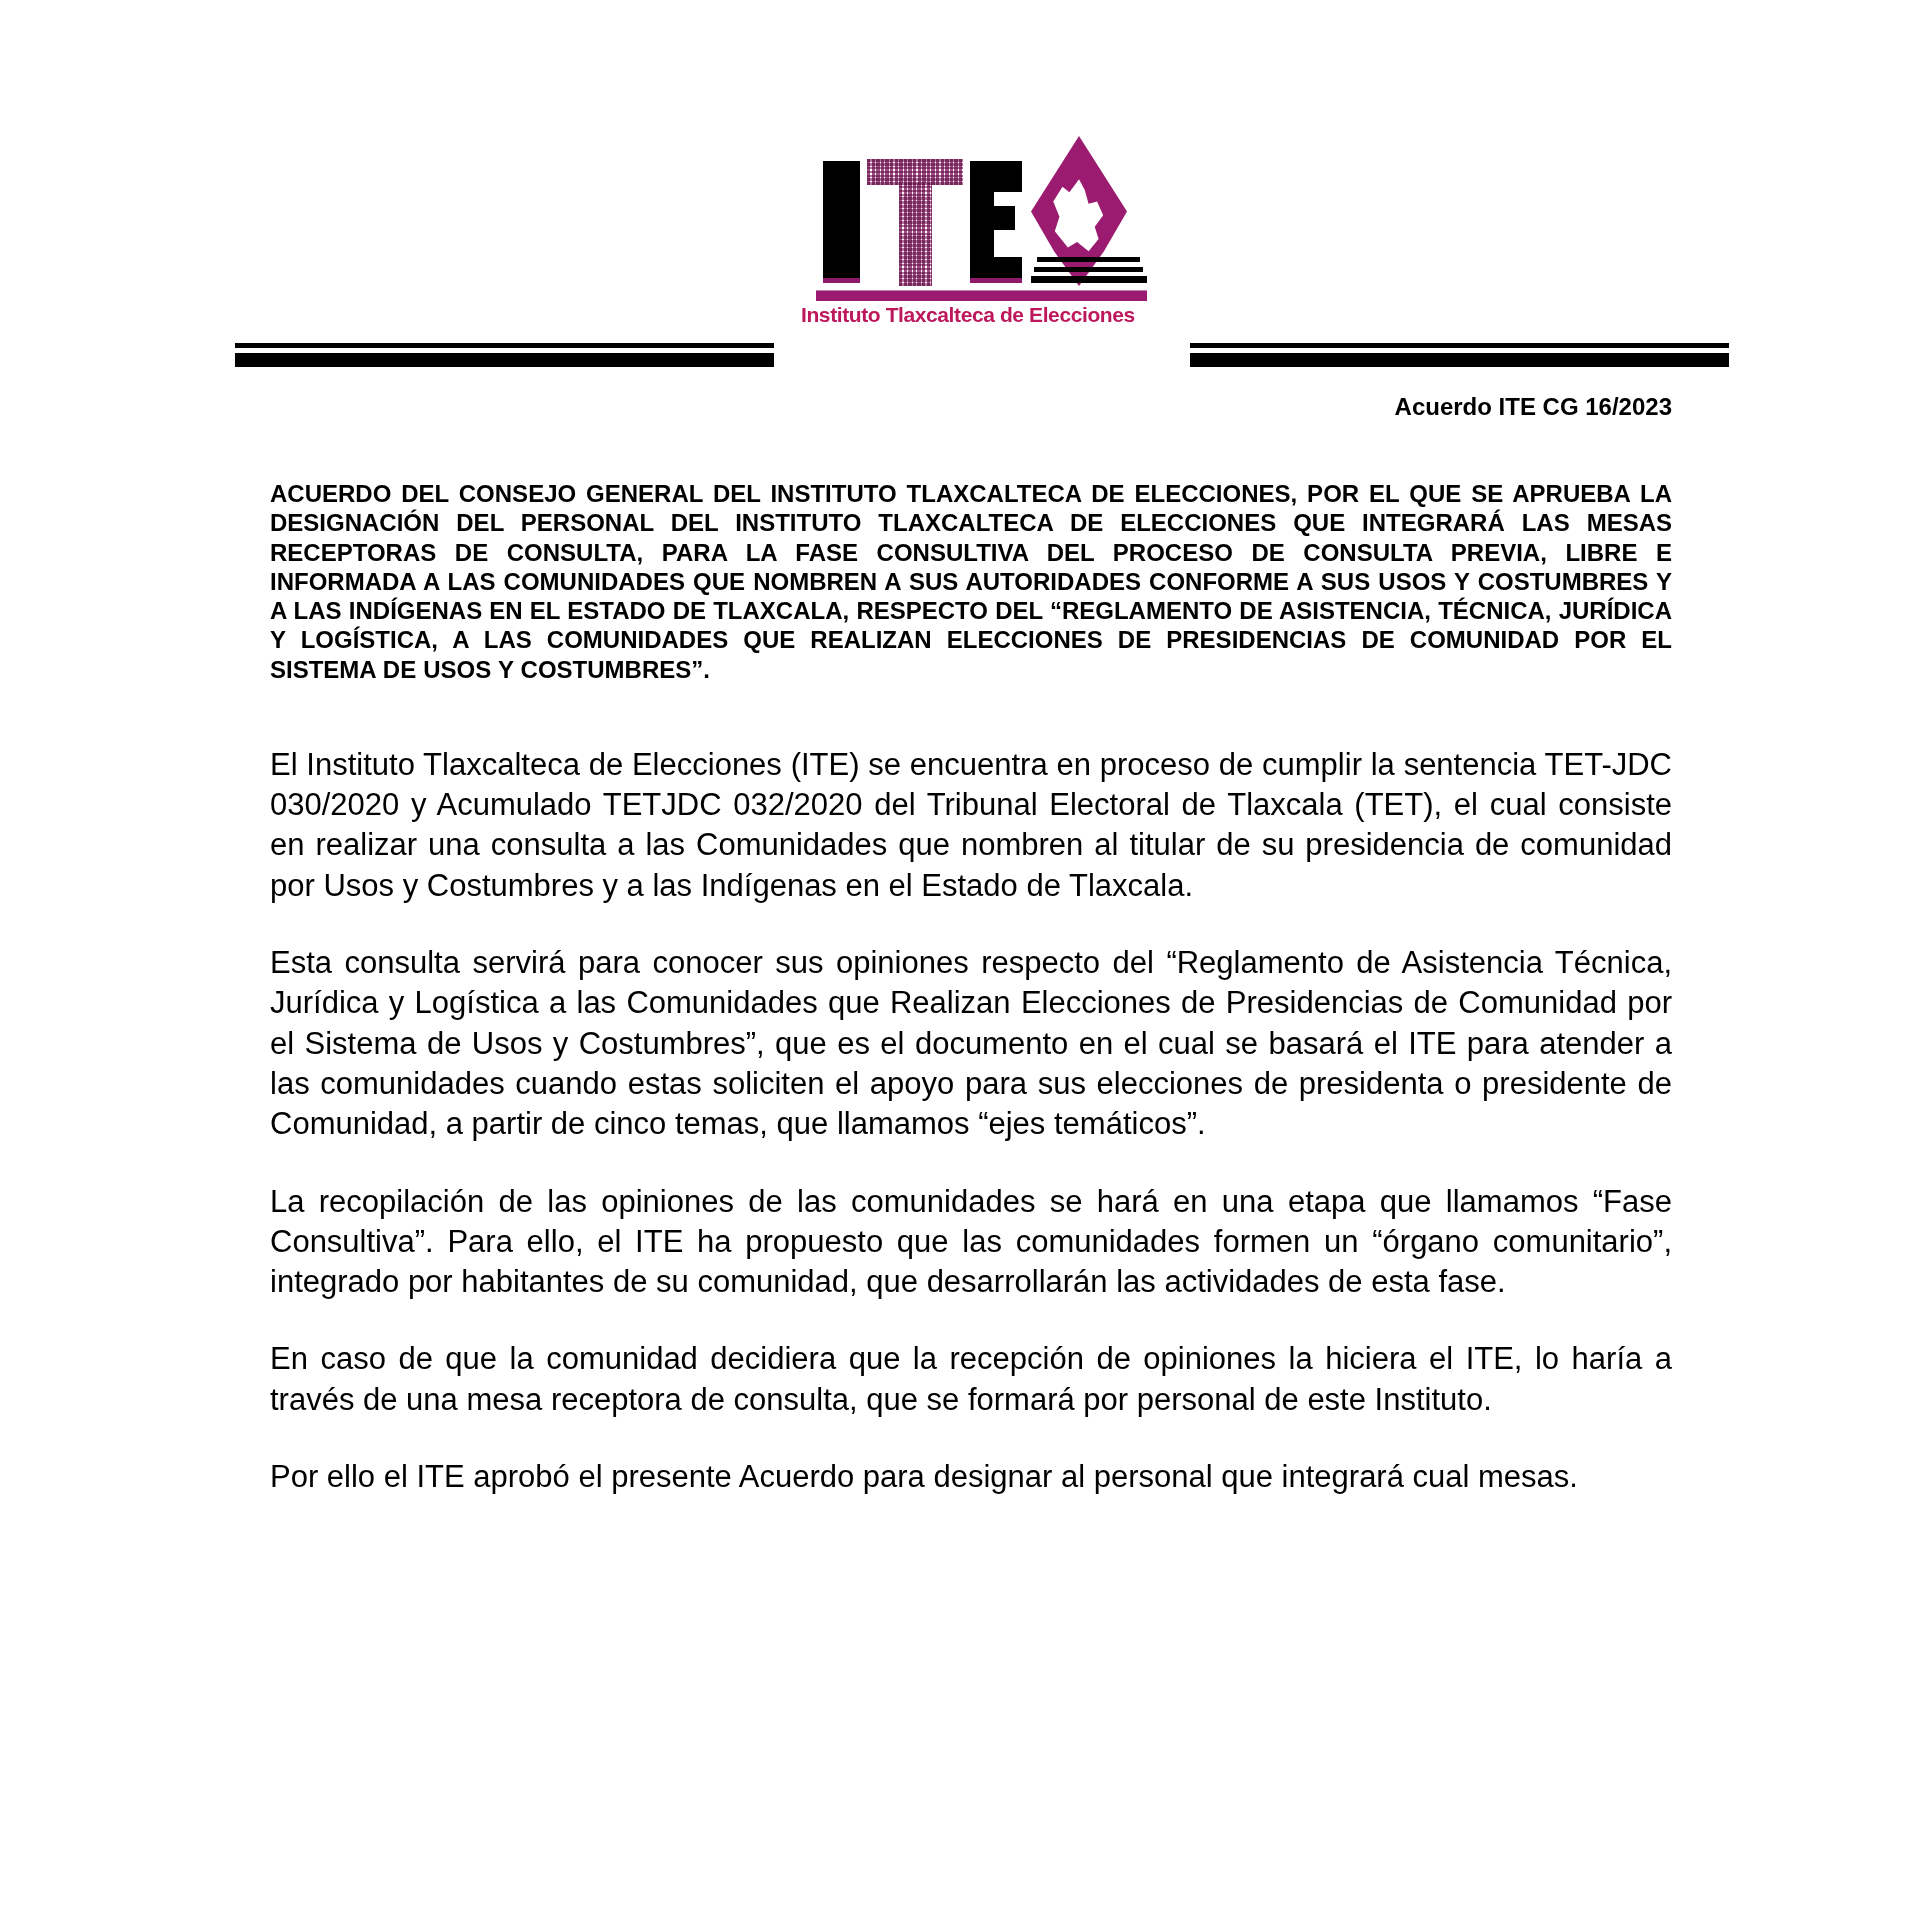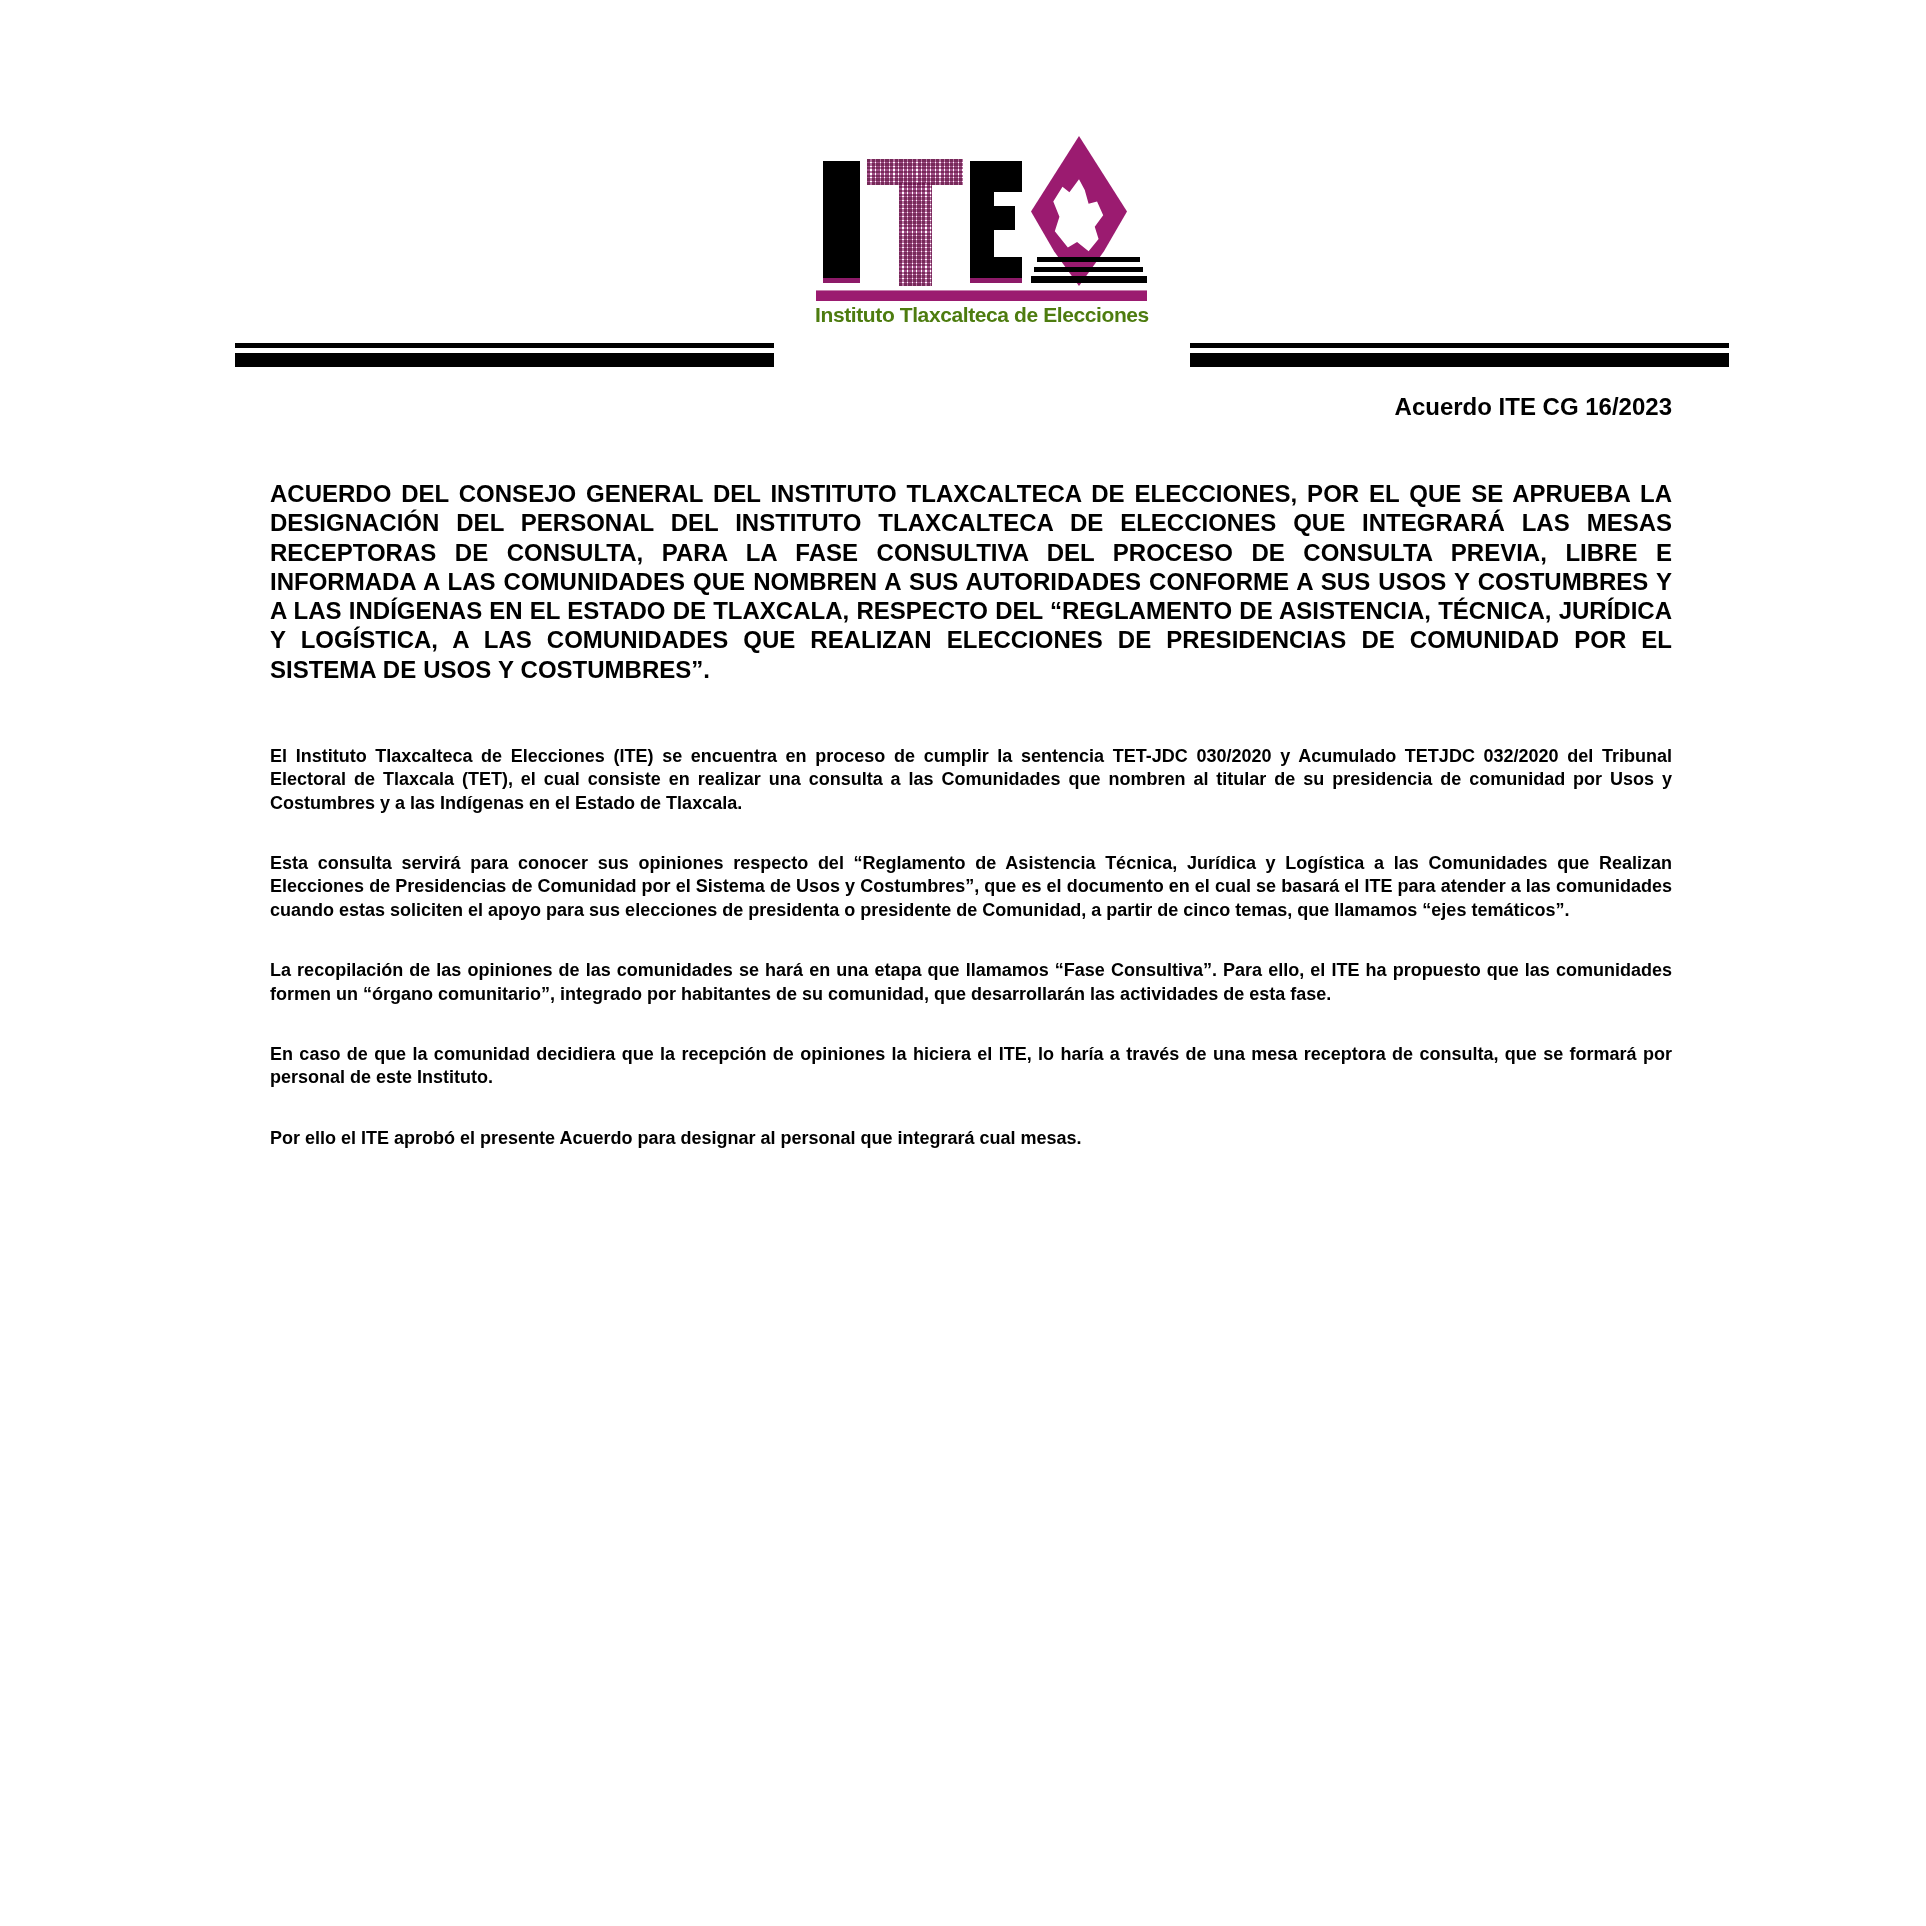--- a/index.html
+++ b/index.html
@@ -200,26 +200,26 @@
     width: 331px;
     height: 10px;
     background: #9b1b70;
     border-top: 1.5px solid #c77fae;
   }
   .logo-caption {
     position: absolute;
     left: 0;
     top: 176px;
     width: 362px;
-    text-align: center;
+    text-align: left;
     font-family: "Liberation Sans", sans-serif;
     font-weight: bold;
     font-size: 21px;
     letter-spacing: -0.4px;
-    color: #4d7c0f;
+    color: #be185d;
     white-space: nowrap;
   }
 
   
   .doc {
     position: absolute;
     left: 270px;
     top: 385px;
     width: 1402px;
   }
@@ -240,22 +240,22 @@
   .doc-title {
     font-size: 24px;
     font-weight: bold;
     text-align: justify;
     text-align-last: left;
     line-height: 1.22;
     margin: 0 0 61px 0;
     word-spacing: 0.4px;
   }
   .para {
-    font-size: 18px;
-    font-weight: bold;
+    font-size: 31px;
+    font-weight: normal;
     text-align: justify;
     text-align-last: left;
     line-height: 1.30;
     margin: 0 0 37px 0;
   }
   .para:last-child { margin-bottom: 0; }
 </style>
 </head>
 <body>
 

